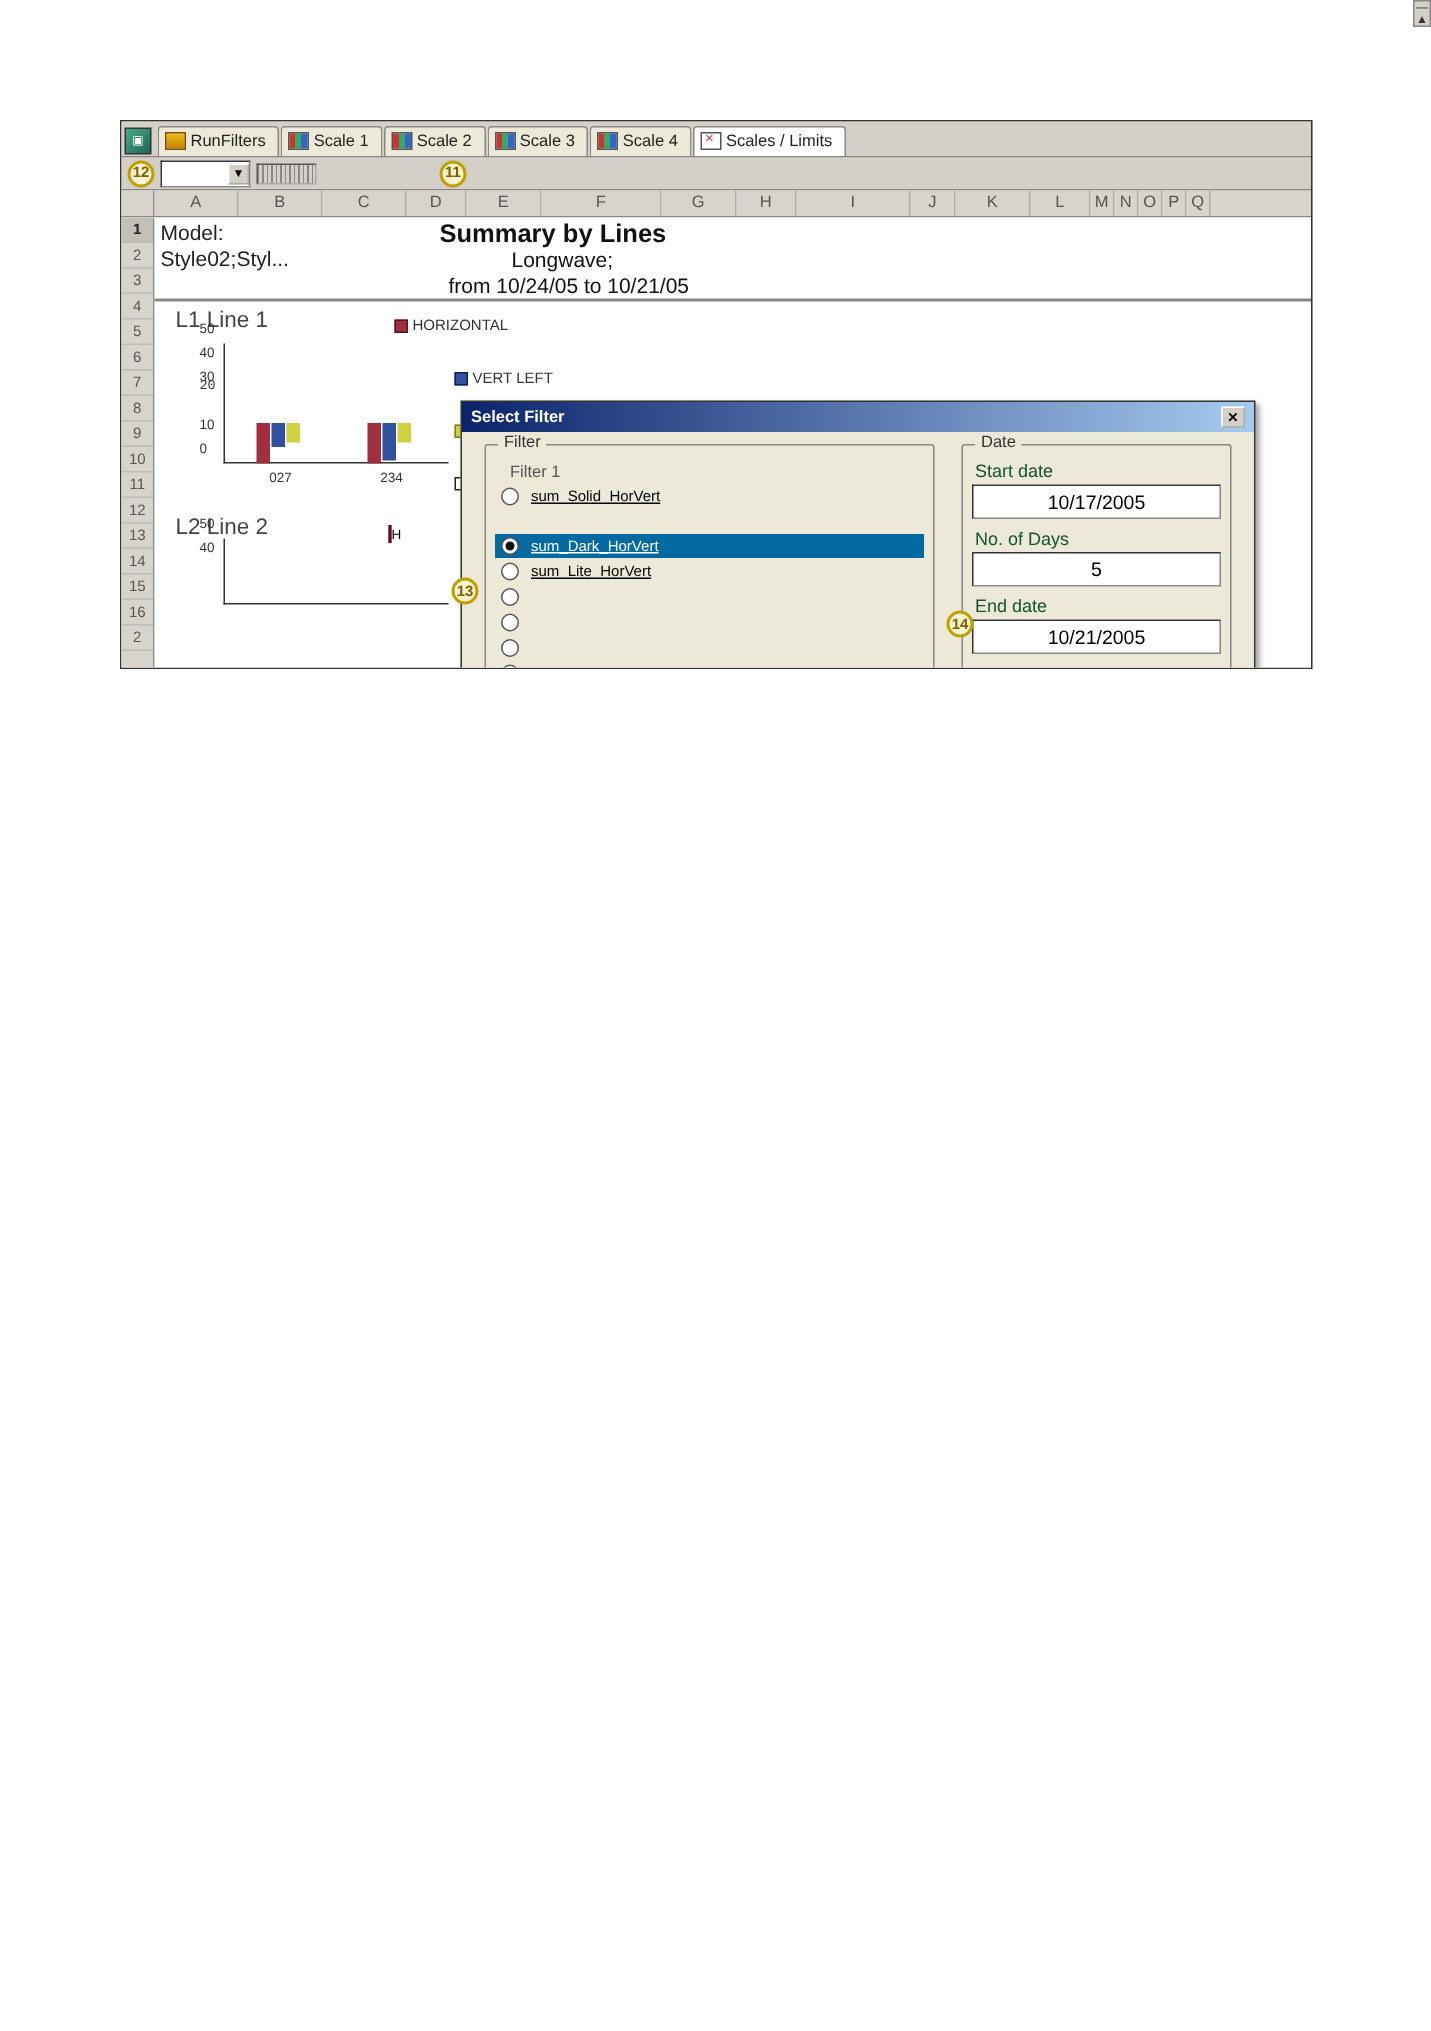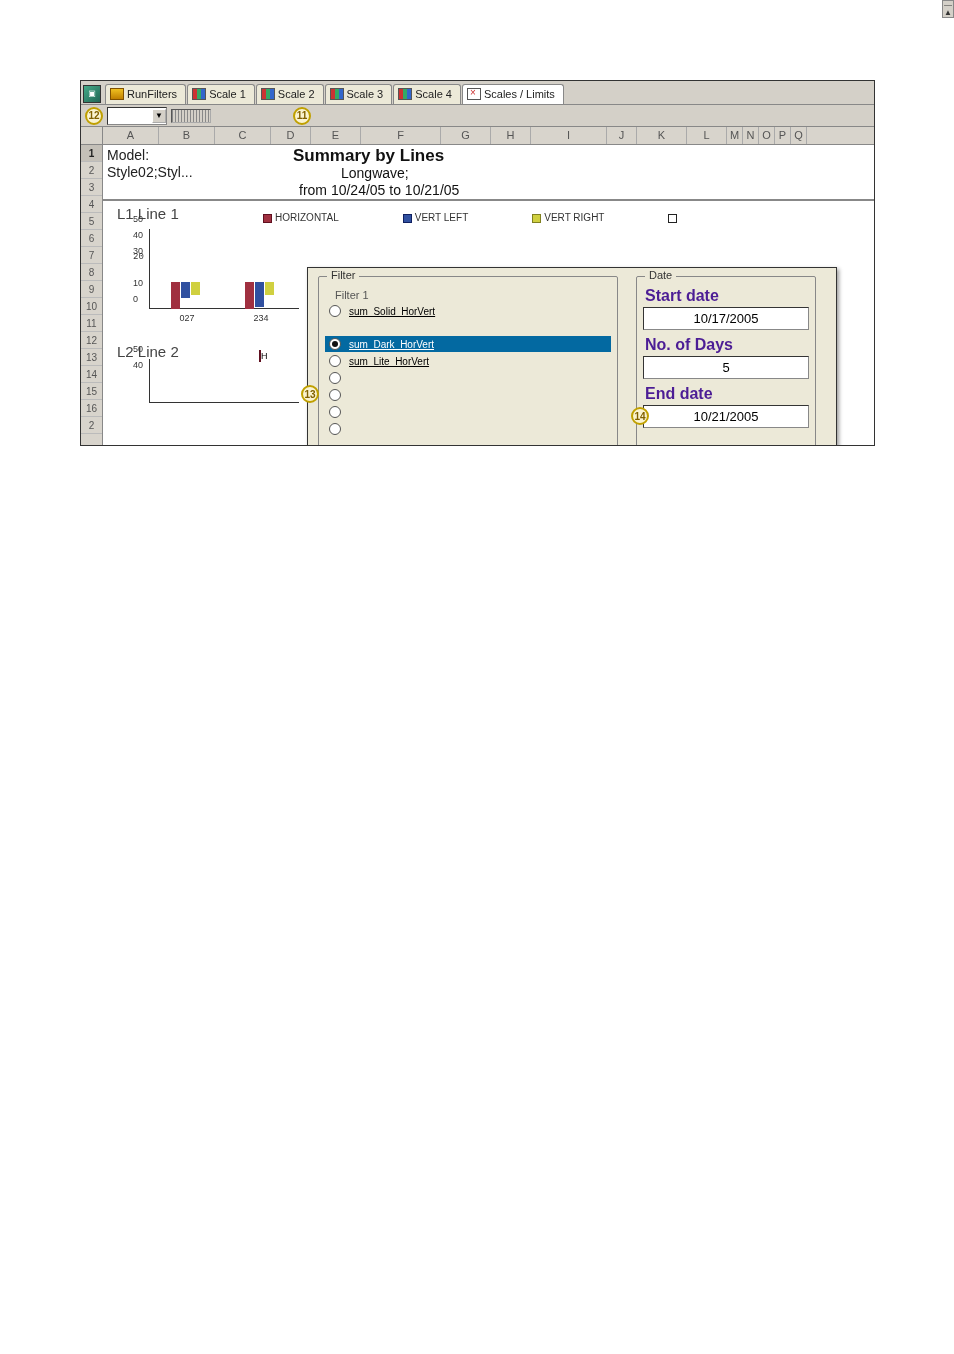--- a/index.html
+++ b/index.html
@@ -285,20 +285,21 @@
     color:#000;
     font-size:9px;
     font-weight:bold;
     text-align:center;
     line-height:12px;
   }
   .dialog-body {
     display:flex;
     padding:8px 10px 12px 10px;
     gap:18px;
+    justify-content:center;
   }
   .fieldset {
     border:1px solid #888;
     border-radius:2px;
     padding:6px 6px 8px 6px;
     position:relative;
   }
   .fieldset-legend {
     position:absolute;
     top:-8px; left:8px;
@@ -344,23 +345,22 @@
   }
   .radio-row .label {
     font-size:10px;
     text-decoration:underline;
   }
   .date-group {
     width:180px;
   }
   .date-sub {
     margin:4px 0 2px 2px;
-    font-size:16px;
-    color:#4c1d95;
-    font-weight:bold;
+    font-size:12px;
+    color:#14532d;
   }
   .input-box {
     background:#fff;
     border:1px inset #888;
     padding:3px 6px;
     font-size:13px;
     text-align:center;
     margin-bottom:6px;
   }
 
@@ -466,21 +466,21 @@
     <div class="content-area">
 
       <div class="model-label">Model:</div>
       <div class="style-label">Style02;Styl...</div>
       <div class="summary-title">Summary by Lines</div>
       <div class="longwave">Longwave;</div>
       <div class="daterange">from 10/24/05 to 10/21/05</div>
       <div class="hline" style="top:54px;"></div>
 
       <div class="chart-title" style="left:14px; top:60px;">L1 Line 1</div>
-      <div class="legend" style="left:160px; top:67px;">
+      <div class="legend" style="left:160px; top:67px;flex-direction:column;">
         <span><span class="swatch sw-h"></span><span>HORIZONTAL</span></span>
         <span style="margin-left:40px;"><span class="swatch sw-l"></span><span>VERT LEFT</span></span>
         <span style="margin-left:40px;"><span class="swatch sw-r"></span><span>VERT RIGHT</span></span>
         <span style="margin-left:40px;"><span class="swatch sw-x"></span><span></span></span>
       </div>
 
       <div class="chart-box" style="top:78px;">
         <div class="chart-axis"></div>
         <span class="ytick" style="bottom:94px;">50</span>
         <span class="ytick" style="bottom:78px;">40</span>
@@ -510,20 +510,24 @@
       <div class="chart-box" style="top:212px; height:60px;">
         <div class="chart-axis" style="height:44px;"></div>
         <span class="ytick" style="bottom:58px;">50</span>
         <span class="ytick" style="bottom:42px;">40</span>
       </div>
 
       <span class="callout callout-13">13</span>
       <span class="callout callout-14">14</span>
 
       <div class="dialog">
+        <div class="dialog-title">
+          <span>Select Filter</span>
+          <span class="dialog-close">✕</span>
+        </div>
         <div class="dialog-body">
           <div class="fieldset filter-group">
             <span class="fieldset-legend">Filter</span>
             <div class="filter-sub">Filter 1</div>
 
             <div class="radio-row">
               <span class="radio-circle"></span>
               <span class="label">sum_Solid_HorVert</span>
             </div>
             <div class="radio-row selected">

